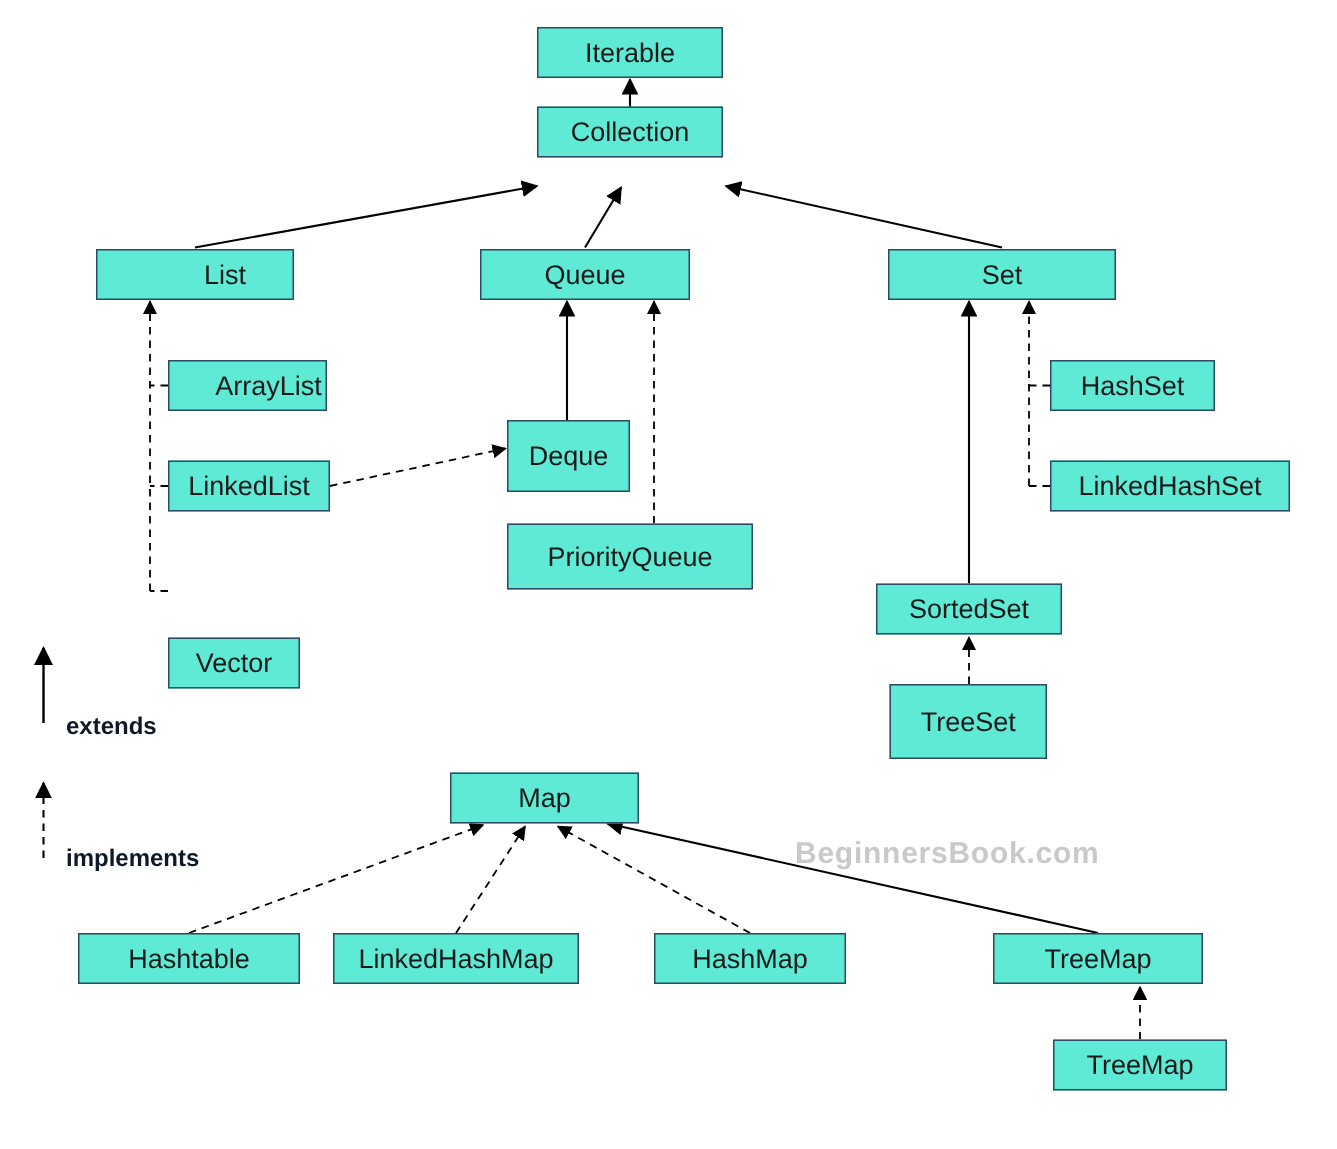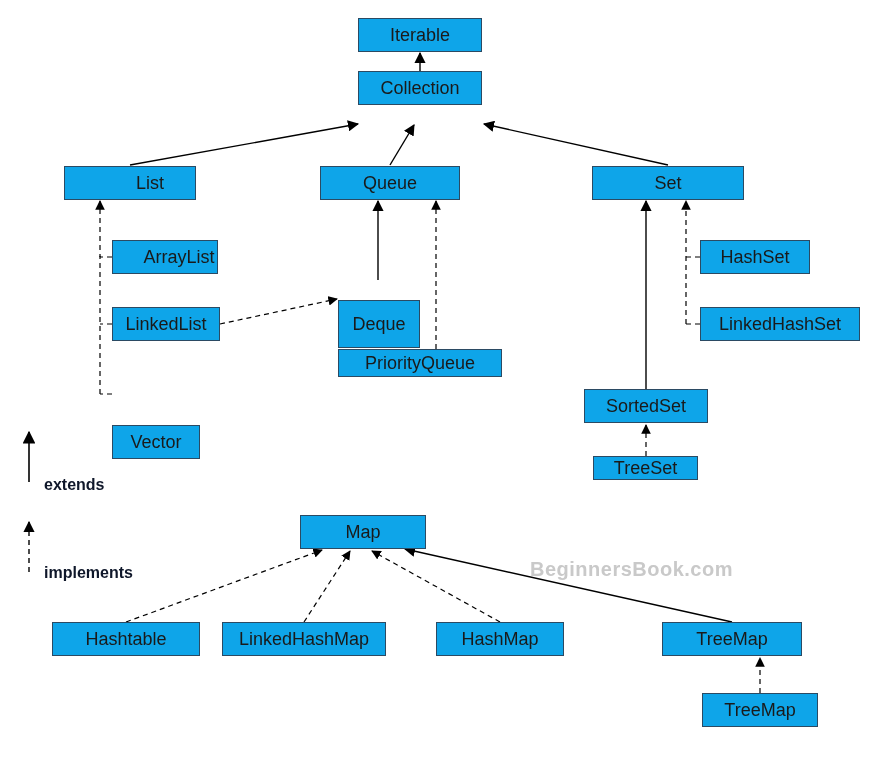--- a/index.html
+++ b/index.html
@@ -7,21 +7,21 @@
     padding: 0;
     background: #ffffff;
     font-family: "Segoe UI", "Helvetica Neue", Arial, sans-serif;
     width: 891px;
     height: 766px;
     position: relative;
     overflow: hidden;
   }
   .node {
     position: absolute;
-    background: #0ea5e9;
+    background: #5eead4;
     border: 1px solid #2b4a63;
     text-align: center;
     font-size: 18px;
     color: #1a1a1a;
     display: flex;
     align-items: center;
     justify-content: center;
     box-sizing: border-box;
   }
   .legend-label {
@@ -114,37 +114,37 @@
 <div class="node" style="left:112px; top:240px; width:106px; height:34px;padding-left:28px;">
     <span>ArrayList</span>
   </div>
 <div class="node" style="left:112px; top:307px; width:108px; height:34px;">
     <span>LinkedList</span>
   </div>
 <div class="node" style="left:112px; top:377px; width:88px;  height:34px;margin-top:48px;">
     <span>Vector</span>
   </div>
 
-<div class="node" style="left:338px; top:280px; width:82px;  height:48px;margin-top:20px;">
+<div class="node" style="left:338px; top:280px; width:82px;  height:48px;">
     <span>Deque</span>
   </div>
-<div class="node" style="left:338px; top:349px; width:164px; height:28px;">
+<div class="node" style="left:338px; top:349px; width:164px; height:44px;">
     <span>PriorityQueue</span>
   </div>
 
 <div class="node" style="left:700px; top:240px; width:110px; height:34px;">
     <span>HashSet</span>
   </div>
 <div class="node" style="left:700px; top:307px; width:160px; height:34px;">
     <span>LinkedHashSet</span>
   </div>
 <div class="node" style="left:584px; top:389px; width:124px; height:34px;">
     <span>SortedSet</span>
   </div>
-<div class="node" style="left:593px; top:456px; width:105px; height:24px;">
+<div class="node" style="left:593px; top:456px; width:105px; height:50px;">
     <span>TreeSet</span>
   </div>
 
 <div class="node" style="left:300px; top:515px; width:126px; height:34px;">
     <span>Map</span>
   </div>
 <div class="node" style="left:52px;  top:622px; width:148px; height:34px;">
     <span>Hashtable</span>
   </div>
 <div class="node" style="left:222px; top:622px; width:164px; height:34px;">

